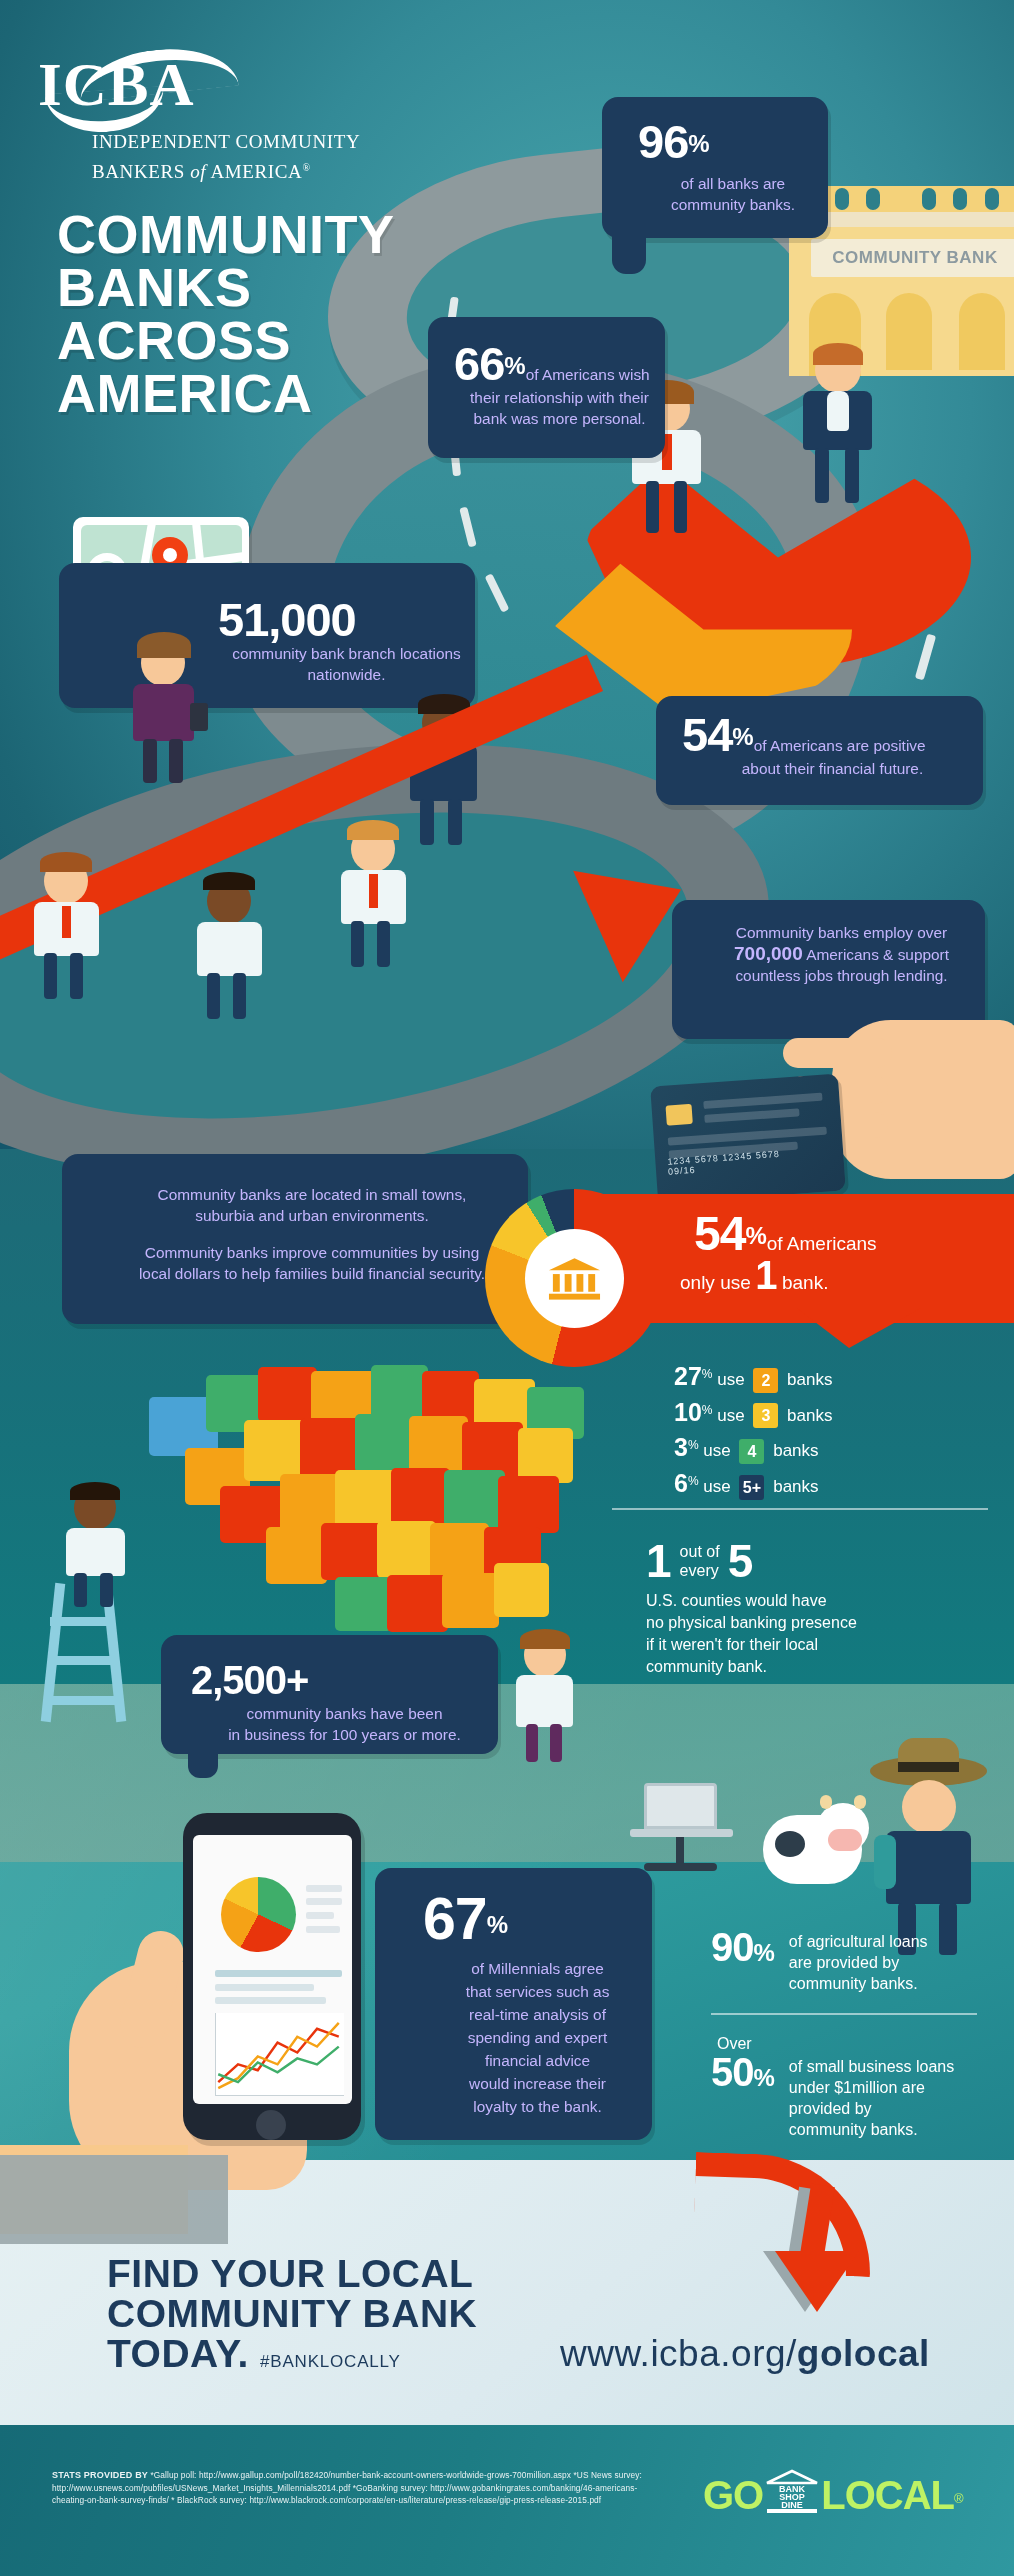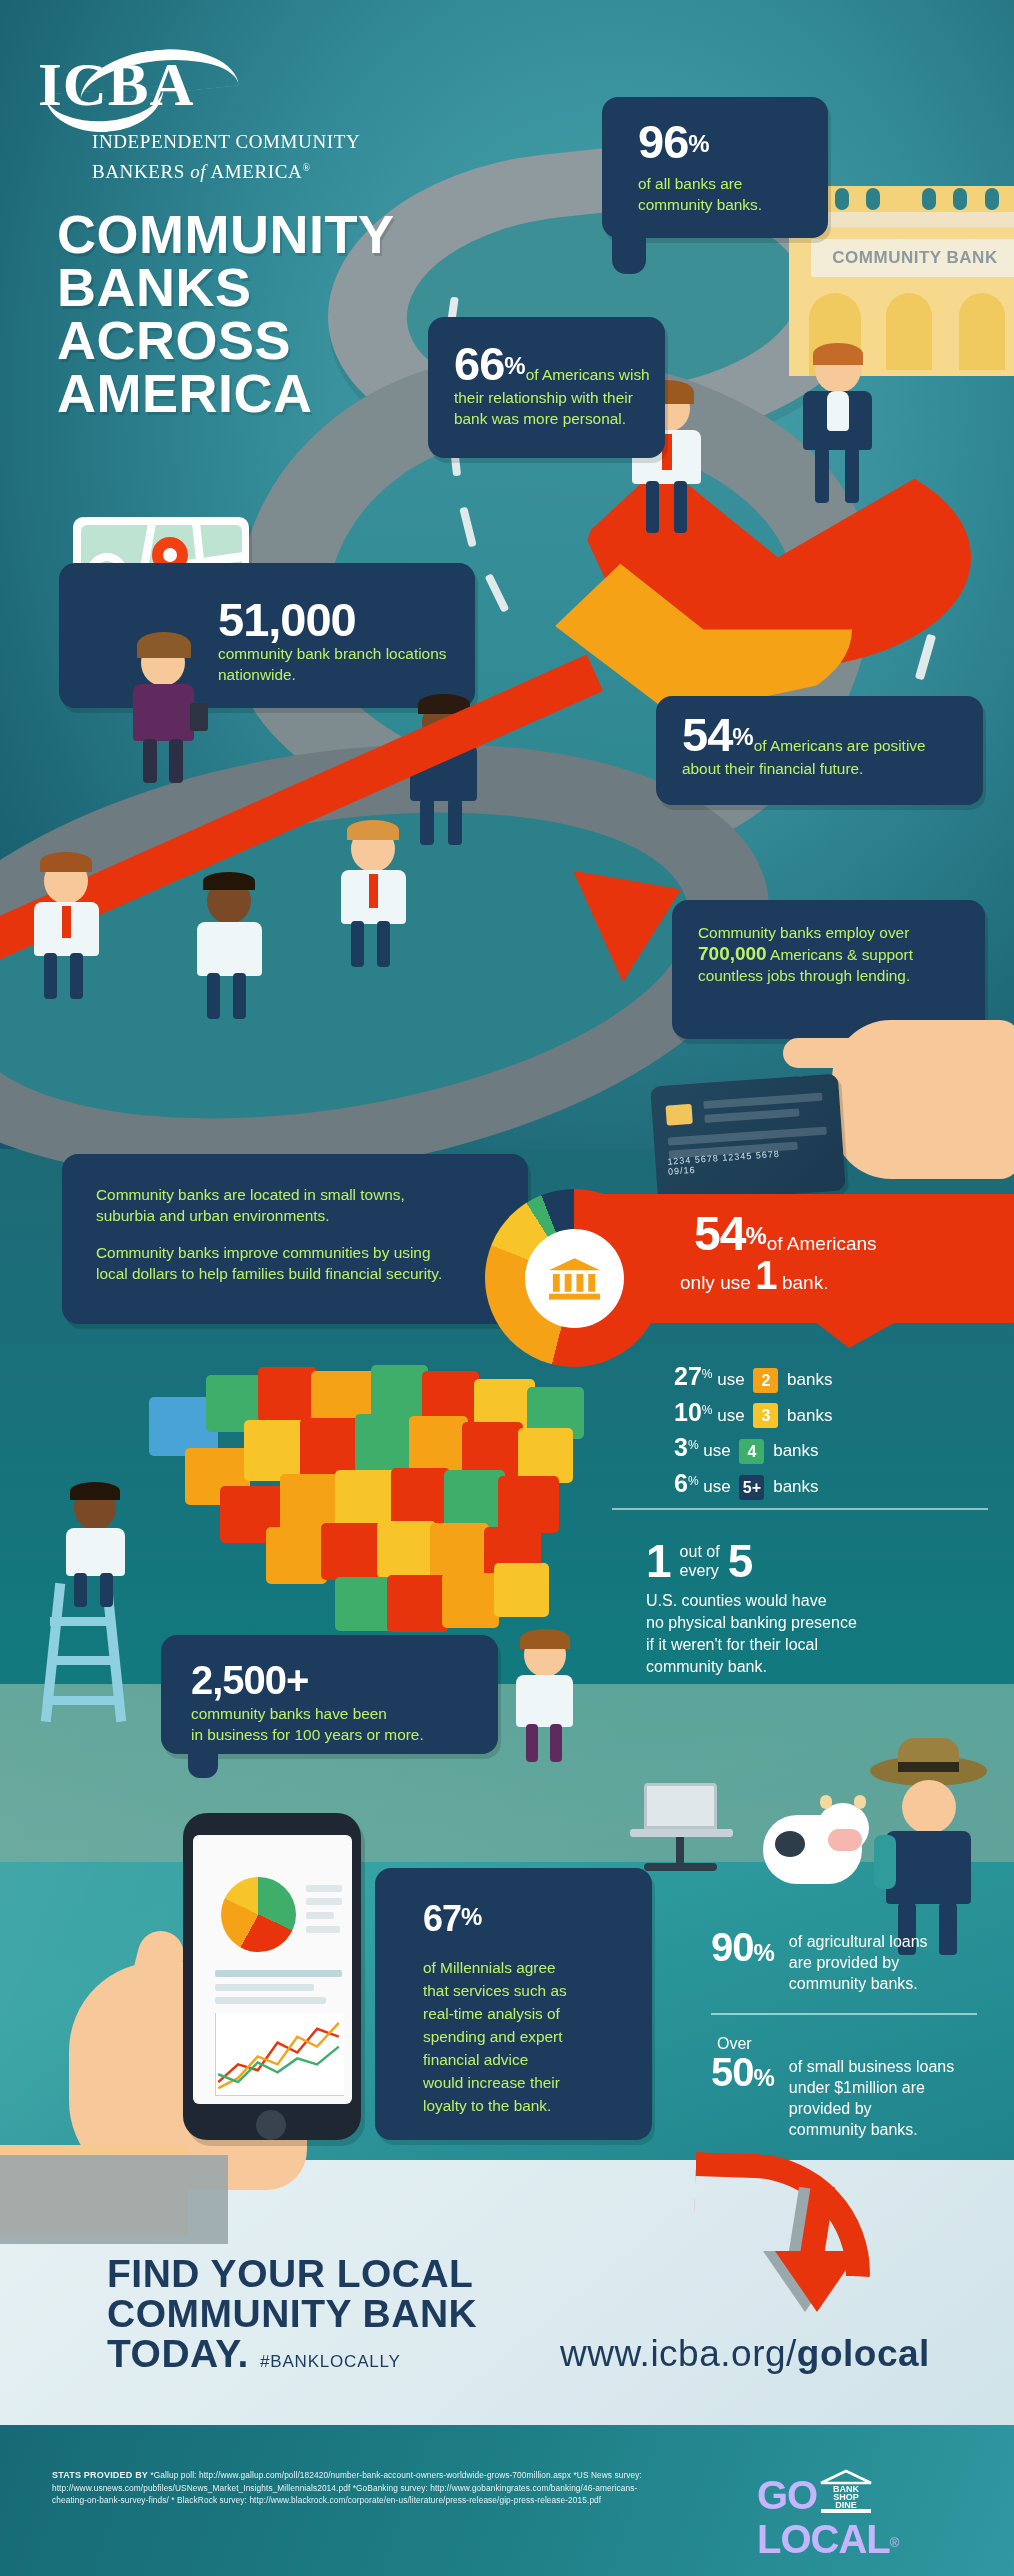--- a/index.html
+++ b/index.html
@@ -65,21 +65,21 @@
   .logo-l2 sup { font-size:10px; vertical-align:super; }
 
   
   .title { position:absolute; left:57px; top:208px; color:#fff;
            font-size:54px; font-weight:800; line-height:53px; letter-spacing:0.5px;
            text-shadow:2px 3px 0 rgba(0,0,0,.13); }
 
   
   .bub { position:absolute; background:#1d3b5c; border-radius:16px;
          box-shadow:3px 5px 0 rgba(0,0,0,.13); color:#fff; }
-  .bub .txt { color:#bef264; font-size:15.4px; line-height:21px; font-weight:300; }
+  .bub .txt { color:#c4b5fd; font-size:15.4px; line-height:21px; font-weight:300;text-align:center; }
   .big { font-size:47px; font-weight:800; line-height:46px; letter-spacing:-1px; }
   .pct { font-size:24px; font-weight:700; vertical-align:super; }
 
   
   .bank-list { position:absolute; color:#fff; font-size:17px; line-height:31px; }
   .bank-list b { font-size:25px; font-weight:800; }
   .bank-list sup { font-size:12px; }
   .chip { display:inline-block; width:25px; height:25px; line-height:25px;
           text-align:center; font-weight:800; font-size:16px; color:#fff;
           border-radius:3px; vertical-align:middle; margin:0 4px; }
@@ -111,21 +111,21 @@
                    border-left:42px solid transparent; border-right:42px solid transparent;
                    border-top:61px solid #9aa7ab; }
   .cta-arrow-curve { position:absolute; left:694px; top:2155px; width:178px; height:119px;
                      border:24px solid #e8340c; border-bottom:none; border-left:none;
                      border-radius:0 119px 0 0; transform:rotate(2deg); }
 
   
   .sources { position:absolute; left:52px; top:2469px; width:594px; color:#eaf3f4;
              font-size:8.3px; line-height:12.5px; letter-spacing:0.1px; }
   .sources b { font-weight:800; font-size:9px; letter-spacing:0.2px; }
-  .golocal { position:absolute; left:757px; top:2469px; color:#c4b5fd; }
+  .golocal { position:absolute; left:703px; top:2469px; color:#bef264; }
   .golocal .gl-text { font-size:40px; font-weight:800; letter-spacing:-1px; line-height:44px; }
   .golocal sup { font-size:13px; vertical-align:super; font-weight:400; }
 
   
   .bank-bldg { position:absolute; left:783px; top:168px; width:258px; height:208px; }
   .bb-roof { position:absolute; left:0; top:18px; width:258px; height:26px; background:#f4d27a; border-radius:3px; }
   .bb-cornice { position:absolute; left:-8px; top:44px; width:273px; height:16px; background:#efe3c4; border-radius:2px; }
   .bb-col { position:absolute; top:20px; width:14px; height:22px; background:#2d7f8a; border-radius:7px; }
   .bb-body { position:absolute; left:6px; top:59px; width:246px; height:149px; background:#f6d98d; }
   .bb-sign { position:absolute; left:28px; top:71px; width:208px; height:38px; background:#f3ecd6; border-radius:2px;
@@ -585,21 +585,21 @@
           <polyline points="2,76 22,66 42,44 62,52 82,24 102,34 124,10" fill="none" stroke="#f5a216" stroke-width="2.5"></polyline>
           <polyline points="2,62 22,70 42,50 62,60 82,46 102,52 124,34" fill="none" stroke="#3fae6a" stroke-width="2.5"></polyline>
         </svg>
       </div>
     </div>
     <div class="phone-home"></div>
   </div>
 
   <div class="bub" style="left:375px;top:1868px;width:277px;height:272px;">
     <div style="padding:28px 0 0 48px;">
-      <span class="big" style="font-size:36px;">67</span><span class="pct">%</span>
+      <span class="big" style="font-size:59px;">67</span><span class="pct">%</span>
       <div class="txt" style="margin-top:14px;white-space:pre-line;line-height:23px;">of Millennials agree
 that services such as
 real-time analysis of
 spending and expert
 financial advice
 would increase their
 loyalty to the bank.</div>
     </div>
   </div>
 

